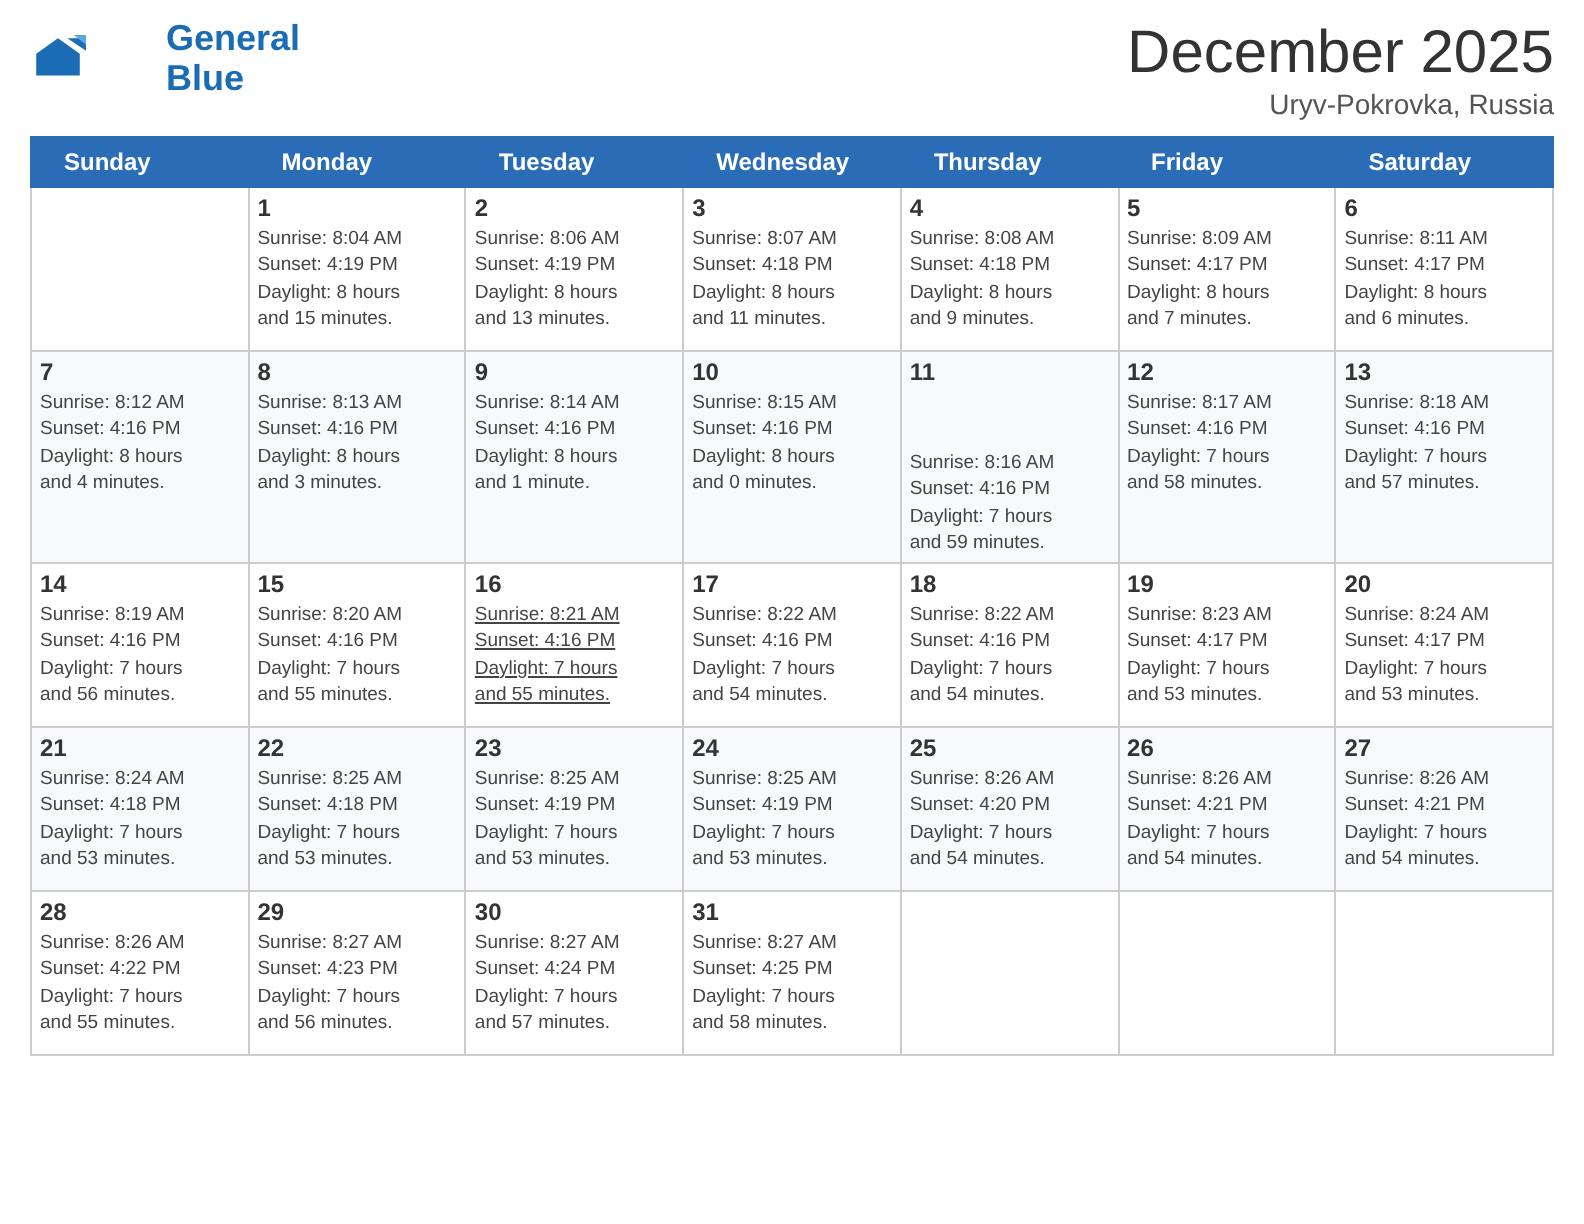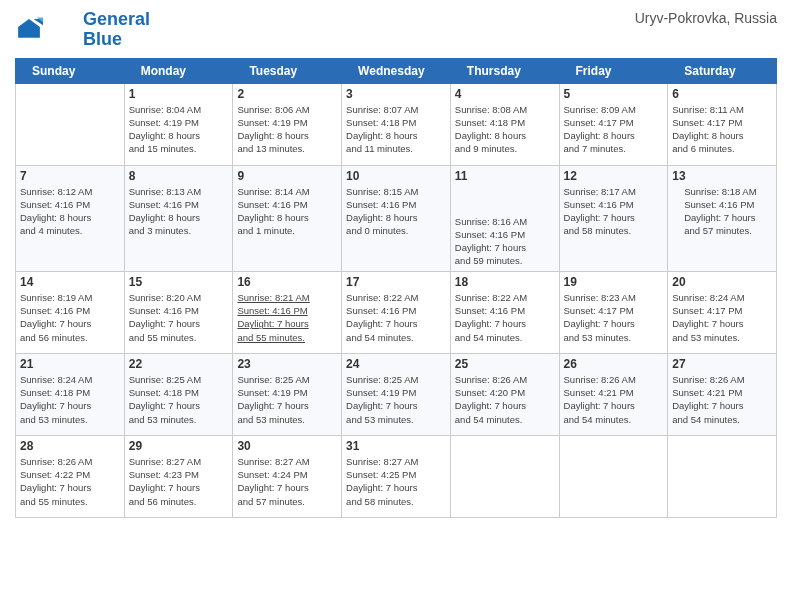--- a/index.html
+++ b/index.html
@@ -110,20 +110,21 @@
         <polygon points="18,4 32,14 32,28 4,28 4,14" fill="#1a6cb5"></polygon>
         <polygon points="24,4 36,12 36,4" fill="#1a6cb5"></polygon>
         <polygon points="28,2 36,8 36,2" fill="#5aabdd"></polygon>
       </svg>
       <div class="logo-text">
         <div><span>General</span></div>
         <div><span>Blue</span></div>
       </div>
     </div>
     <div class="title-block">
+      <div class="month-title">December 2025</div>
       <div class="location">Uryv-Pokrovka, Russia</div>
     </div>
   </div>
 
   <table class="calendar-table">
     <thead>
       <tr>
         <th>Sunday</th>
         <th>Monday</th>
         <th>Tuesday</th>
@@ -217,21 +218,21 @@
           </td>
           <td>
             <span class="day-number">12</span>
             <div class="day-info" style="white-space: pre-line;">Sunrise: 8:17 AM
 Sunset: 4:16 PM
 Daylight: 7 hours
 and 58 minutes.</div>
           </td>
           <td>
             <span class="day-number">13</span>
-            <div class="day-info" style="white-space: pre-line; margin-left: 12px;">Sunrise: 8:18 AM
+            <div class="day-info" style="white-space: pre-line;">Sunrise: 8:18 AM
 Sunset: 4:16 PM
 Daylight: 7 hours
 and 57 minutes.</div>
           </td>
         </tr>
         <tr>
           <td>
             <span class="day-number">14</span>
             <div class="day-info" style="white-space: pre-line;">Sunrise: 8:19 AM
 Sunset: 4:16 PM

